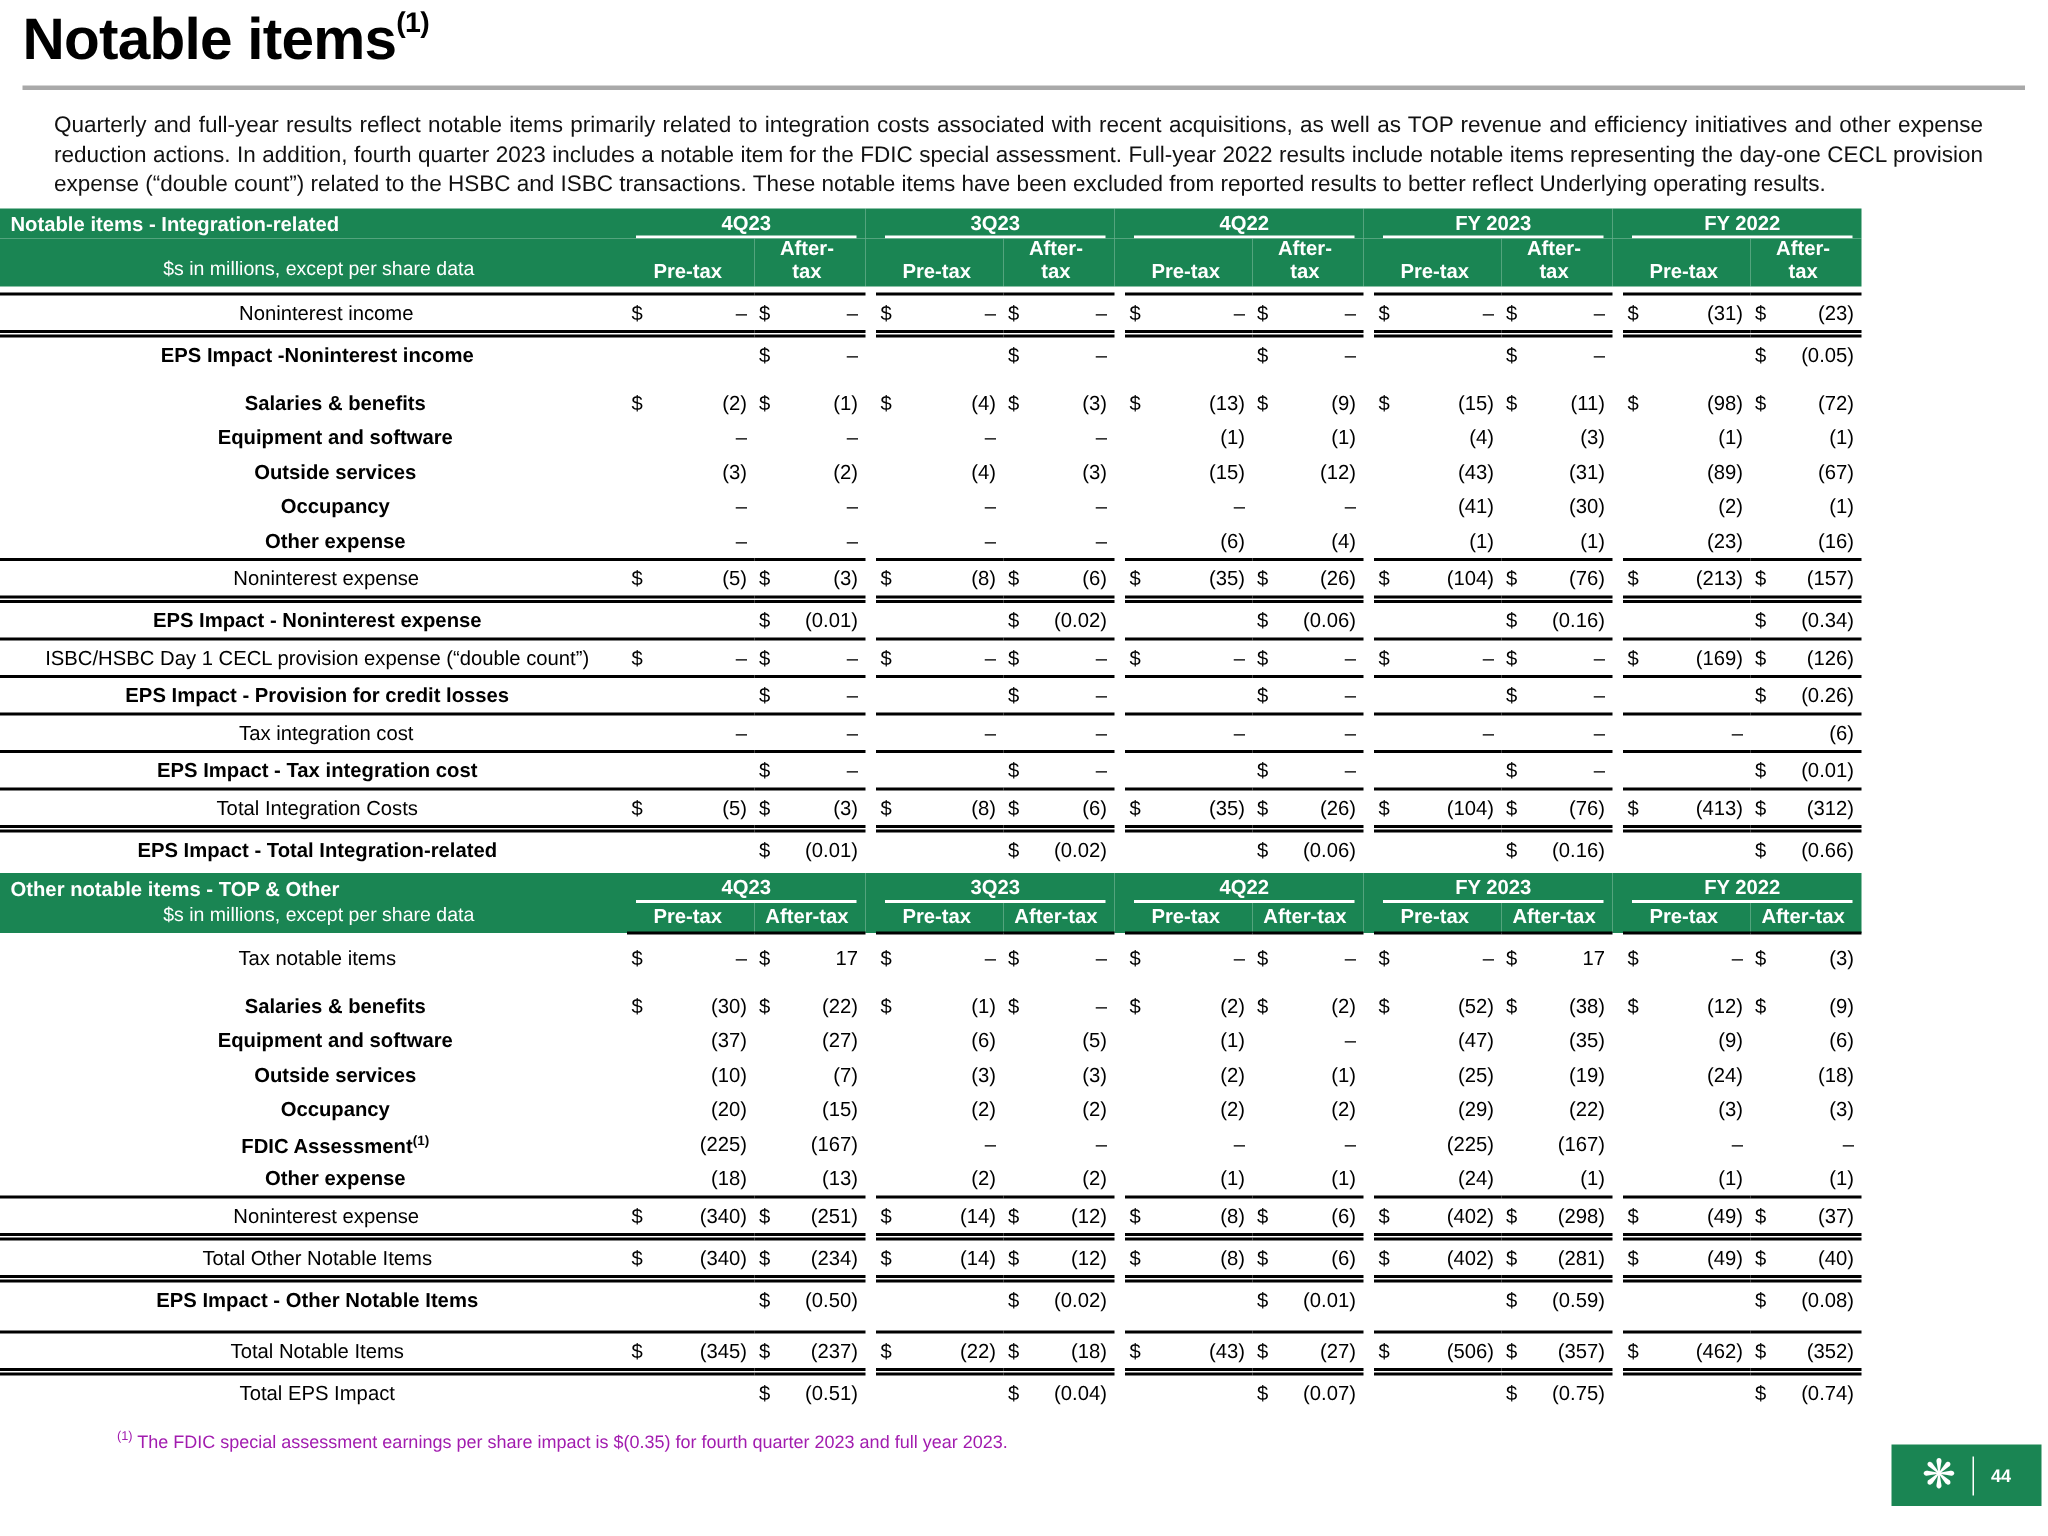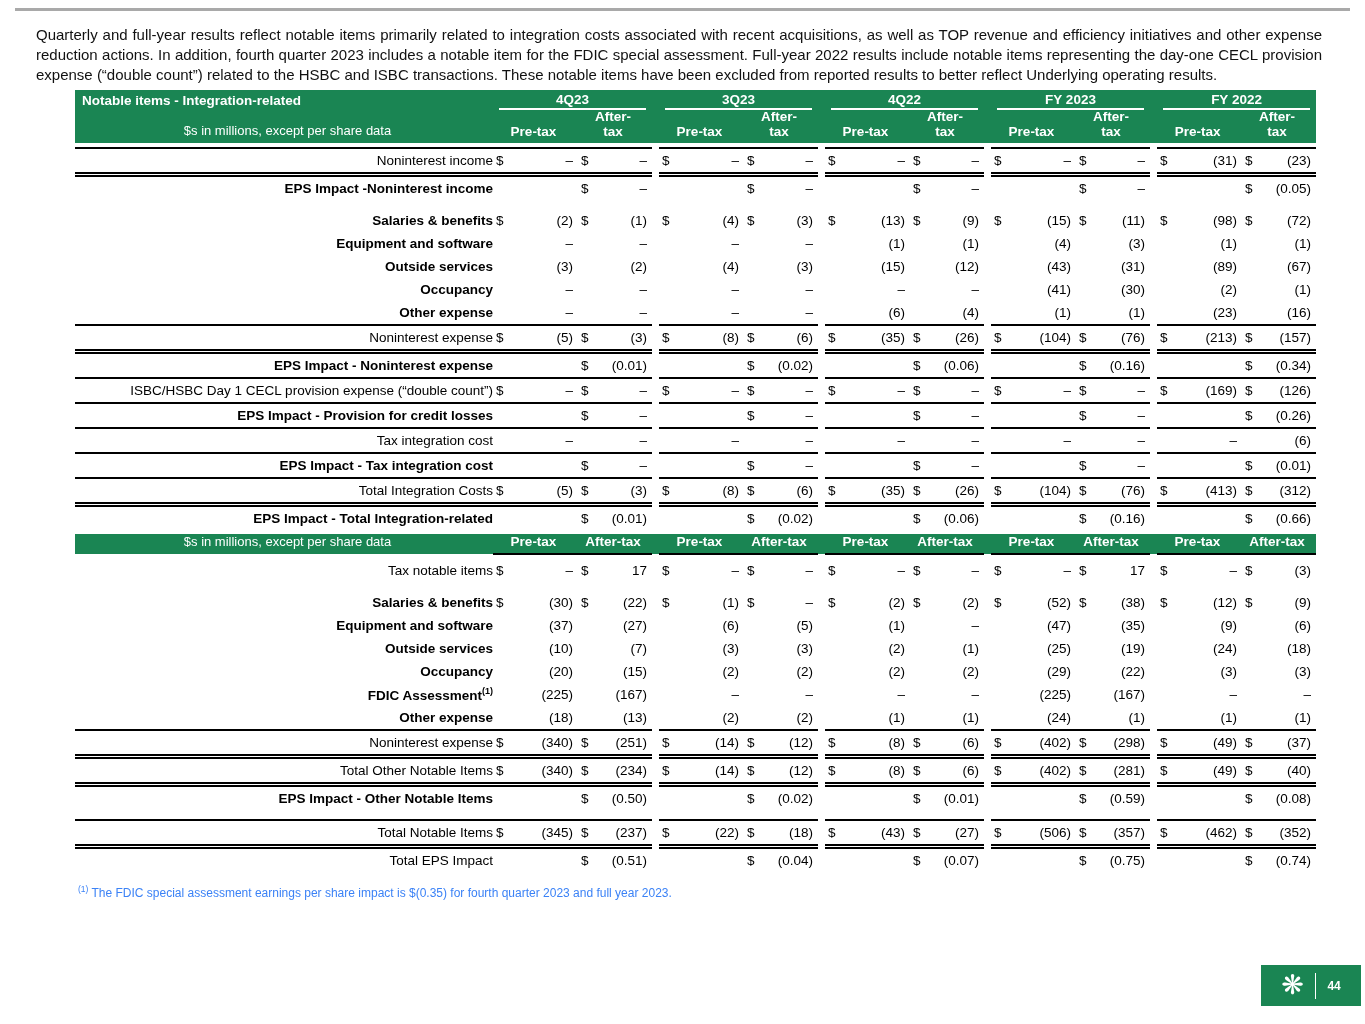--- a/index.html
+++ b/index.html
@@ -4,61 +4,62 @@
 <style>
   html,body{margin:0;padding:0;width:1365px;height:1024px;background:#fff;overflow:hidden;
     font-family:"Liberation Sans",sans-serif;color:#000;position:relative;}
   .slide{position:relative;width:1365px;height:1024px;}
 
   h1.title{font-size:39px;font-weight:700;margin:6px 0 0 15px;letter-spacing:-0.5px;line-height:1.1;}
   h1.title sup{font-size:19px;position:relative;top:-4px;font-weight:700;}
   .divider{border:none;border-top:3px solid #a9a9a9;margin:8px 15px 0 15px;}
   p.intro{font-size:15px;line-height:1.32;text-align:justify;margin:14px 43px 6px 36px;color:#111;}
 
-  table.fin{border-collapse:collapse;table-layout:fixed;width:1218px;margin-left:75px;font-size:13.5px;}
+  table.fin{border-collapse:collapse;table-layout:fixed;width:1218px;font-size:13.5px;}
   table.t0{margin-top:6px;}
   table.t1{margin-top:4px;}
   th,td{padding:0;}
   .band{background:#1a8553;color:#fff;font-weight:bold;vertical-align:bottom;}
   .tl{text-align:left;vertical-align:top;padding:3px 0 2px 7px;font-size:13.5px;}
   .un{text-align:center;font-weight:normal;padding:0 0 5px 7px;font-size:13px;}
   .pc{vertical-align:top;}
   .pl{border-bottom:2px solid #fff;margin:0 6px;padding:2px 0 1px;text-align:center;font-size:13.5px;}
   .vc{text-align:center;padding:0 4px 3px 0;font-size:13.5px;white-space:pre-line;line-height:1.08;}
   table.t1 tr.sub th.vc{border-bottom:2.5px solid #000;}
 
   tbody td{height:23px;vertical-align:middle;font-size:13.5px;}
-  .lab{text-align:right;white-space:nowrap;overflow:hidden;}
+  .lab{text-align:center;white-space:nowrap;overflow:hidden;}
   .lab sup{font-size:9px;}
   .ind0{padding-left:5px;}.ind1{padding-left:17px;}.ind2{padding-left:29px;font-weight:bold;}
   .bold{font-weight:bold;}
   .vcell{overflow:hidden;}
   .ds{float:left;padding-left:3px;}
   .nm{display:block;text-align:right;padding-right:5px;}
   .rt{border-top:2px solid #000;}
   .rbs{border-bottom:2px solid #000;}
   .rbd{border-bottom:5px double #000;}
   td.gpc,th.gp{border:none;}
   tr.sp0 td{height:4px;border:none;}
   tr.gaprow td{height:9px;border:none;}
 
-  .footnote{margin:12px 0 0 78px;font-size:12px;color:#3b82f6;}
+  .footnote{margin:12px 0 0 78px;font-size:12px;color:#a21caf;}
   .footnote sup{font-size:8.5px;}
   .disclaimer{position:absolute;left:5px;bottom:8px;font-size:10.8px;color:#111;white-space:nowrap;}
   .logo-box{position:absolute;right:4px;bottom:26px;width:100px;height:41px;background:#1a8553;
     display:flex;align-items:center;justify-content:center;gap:11px;color:#fff;}
   .logo-glyph{font-size:27px;line-height:1;}
   .logo-sep{width:1.5px;height:26px;background:#fff;}
   .logo-num{font-size:12px;font-weight:bold;}
 </style>
 </head>
 <body>
 
 <div class="slide">
 
+  <h1 class="title"><span>Notable items</span><sup>(1)</sup></h1>
   <hr class="divider">
 
   <p class="intro">Quarterly and full-year results reflect notable items primarily related to integration costs associated with recent acquisitions, as well as TOP revenue and efficiency initiatives and other expense reduction actions. In addition, fourth quarter 2023 includes a notable item for the FDIC special assessment. Full-year 2022 results include notable items representing the day-one CECL provision expense (“double count”) related to the HSBC and ISBC transactions. These notable items have been excluded from reported results to better reflect Underlying operating results.</p>
 
   <table class="fin t0">
       <colgroup>
         <col style="width:418px">
         <col style="width:85px">
         <col style="width:74px">
         <col style="width:7px">
@@ -721,20 +722,42 @@
         <col style="width:85px">
         <col style="width:74px">
         <col style="width:7px">
         <col style="width:85px">
         <col style="width:74px">
         <col style="width:7px">
         <col style="width:85px">
         <col style="width:74px">
       </colgroup>
       <thead>
+        <tr>
+          <th class="band tl">Other notable items - TOP &amp; Other</th>
+          <th class="band pc" colspan="2">
+            <div class="pl">4Q23</div>
+          </th>
+          <th class="band gp"></th>
+          <th class="band pc" colspan="2">
+            <div class="pl">3Q23</div>
+          </th>
+          <th class="band gp"></th>
+          <th class="band pc" colspan="2">
+            <div class="pl">4Q22</div>
+          </th>
+          <th class="band gp"></th>
+          <th class="band pc" colspan="2">
+            <div class="pl">FY 2023</div>
+          </th>
+          <th class="band gp"></th>
+          <th class="band pc" colspan="2">
+            <div class="pl">FY 2022</div>
+          </th>
+        </tr>
         <tr class="sub">
           <th class="band un">$s in millions, except per share data</th>
           <th class="band vc">Pre-tax</th>
           <th class="band vc">After-tax</th>
           <th class="band gp"></th>
           <th class="band vc">Pre-tax</th>
           <th class="band vc">After-tax</th>
           <th class="band gp"></th>
           <th class="band vc">Pre-tax</th>
           <th class="band vc">After-tax</th>

